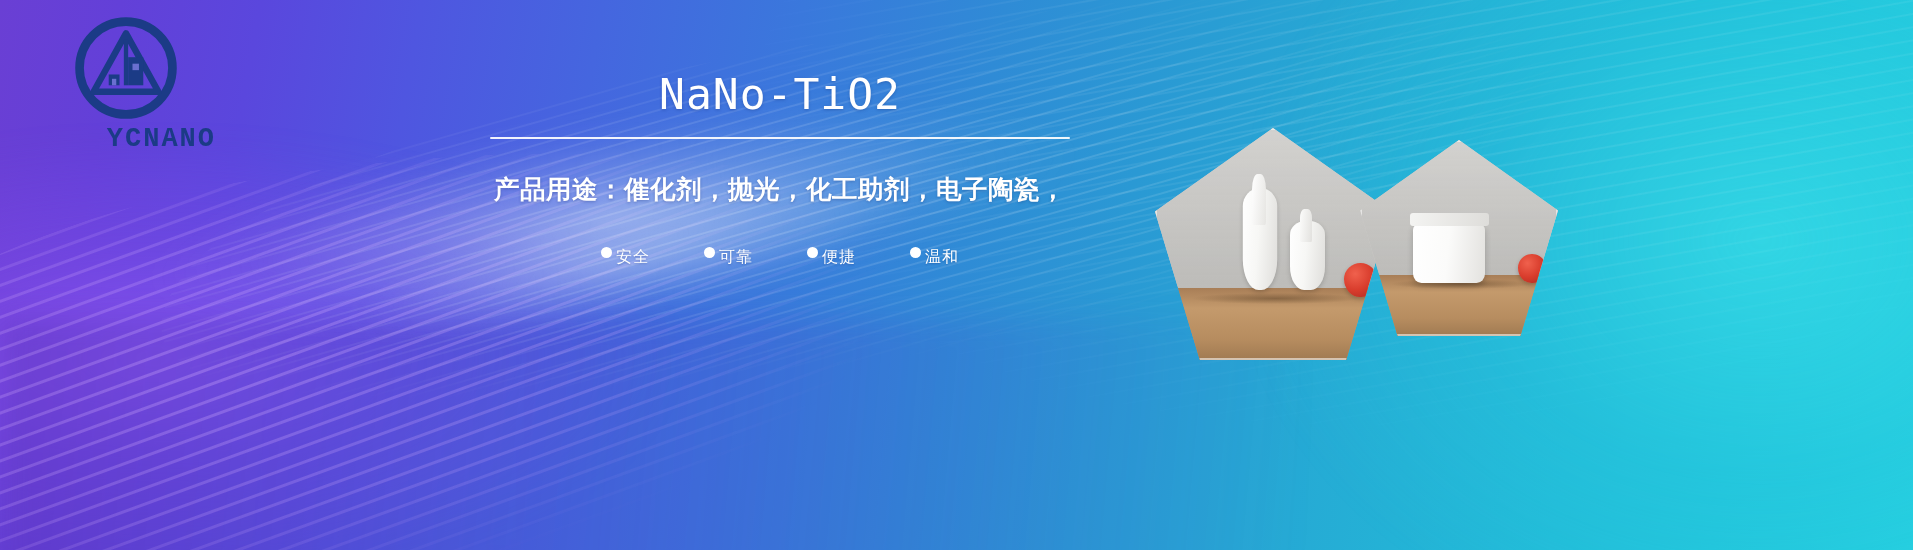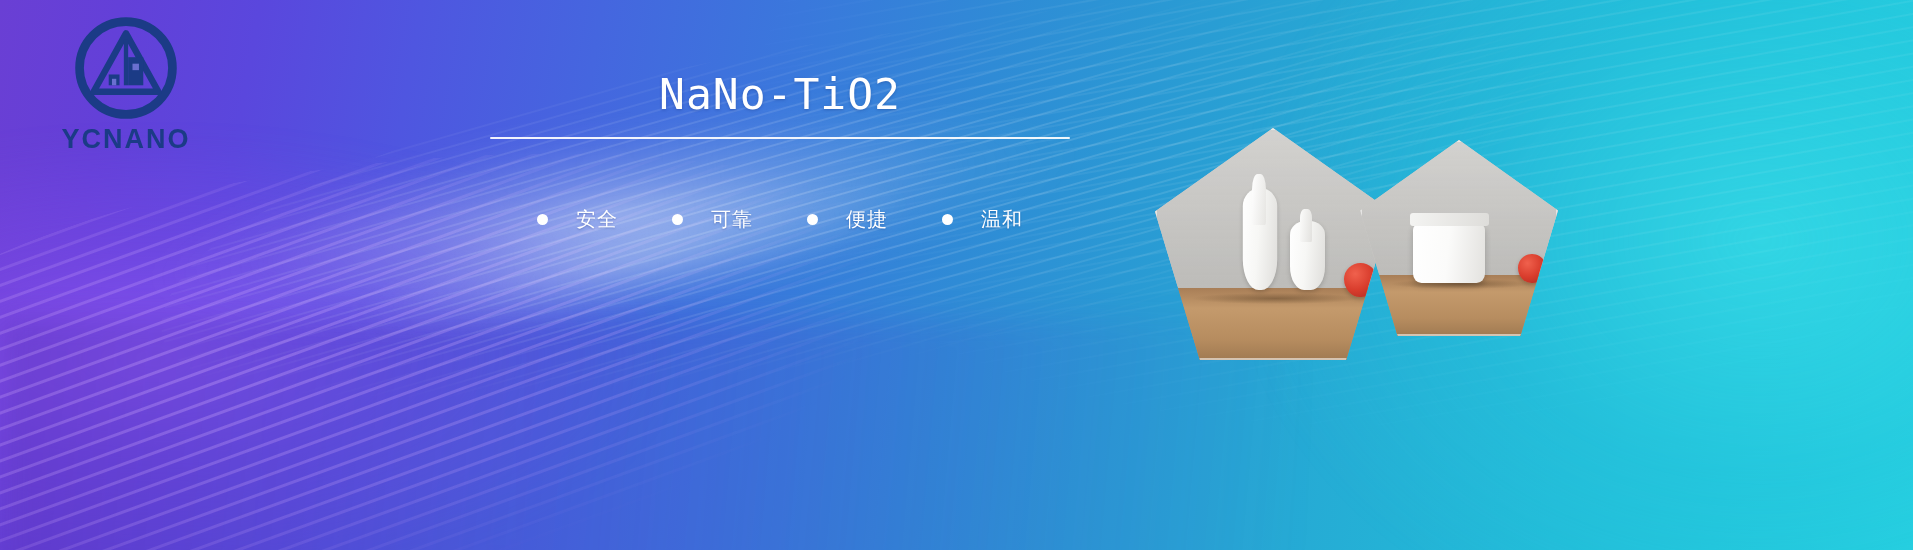--- a/index.html
+++ b/index.html
@@ -165,26 +165,27 @@
     text-align:center;
     z-index:6;
   }
   #logo-mark {
     width:108px; height:108px;
     margin:0 auto;
     display:block;
   }
   #logo-word {
     margin-top:4px;
-    font-family:Liberation Sans, sans-serif;
+    font-family:Liberation Mono, monospace;
     font-weight:bold;
     font-size:27px;
     letter-spacing:2px;
     color:#1b3b86;
     line-height:1;
+    text-align:right;
   }
 
   
   #centre {
     position:absolute;
     left:470px; top:0;
     width:620px; height:100%;
     z-index:5;
     display:flex;
     flex-direction:column;
@@ -227,25 +228,25 @@
 
   #features {
     margin-top:37px;
     display:flex;
     align-items:center;
     justify-content:center;
     gap:54px;
   }
   .feature {
     display:flex;
-    align-items:center;
-    gap:28px;
+    align-items:flex-start;
+    gap:4px;
     color:#ffffff;
     font-family:"DejaVu Sans", sans-serif;
-    font-size:20px;
+    font-size:16px;
     font-weight:400;
     letter-spacing:1px;
     text-shadow:0 1px 2px rgba(20,40,110,0.30);
   }
   .feature .dot {
     width:11px; height:11px;
     border-radius:50%;
     background:#ffffff;
     flex:0 0 auto;
     display:block;
@@ -374,20 +375,21 @@
       <path d="M37 60 L41 60 L41 66 L37 66 Z" fill="#6a6fd0"></path>
     </svg>
     <div id="logo-word">YCNANO</div>
   </div>
 
   <div id="centre">
     <div id="title">NaNo-TiO2</div>
     <div id="divider"></div>
 
     <div id="subtitle">
+      <span class="l1">产品用途：催化剂，抛光，化工助剂，电子陶瓷，</span>
     </div>
 
     <div id="features">
       <div class="feature">
         <span class="dot"></span>
         <span>安全</span>
       </div>
       <div class="feature">
         <span class="dot"></span>
         <span>可靠</span>

